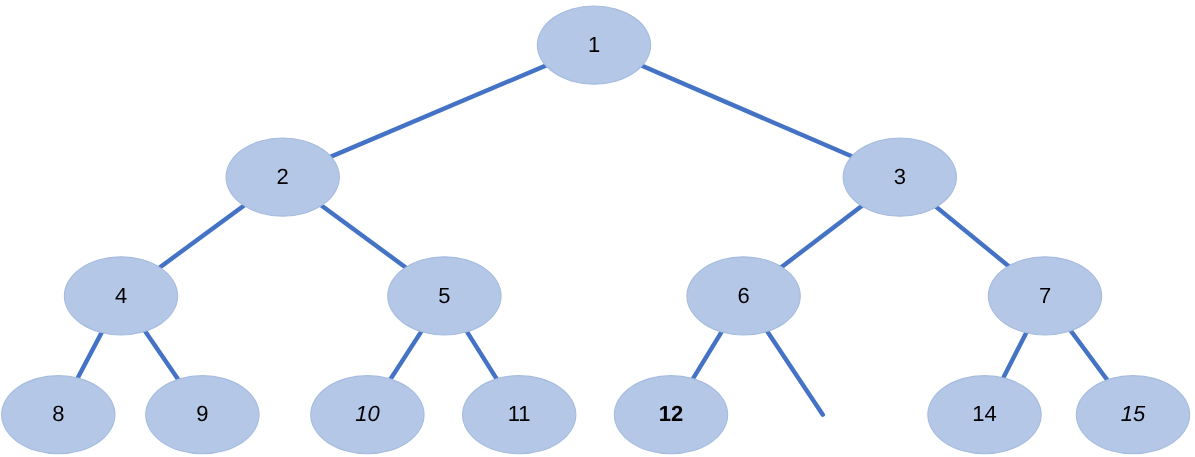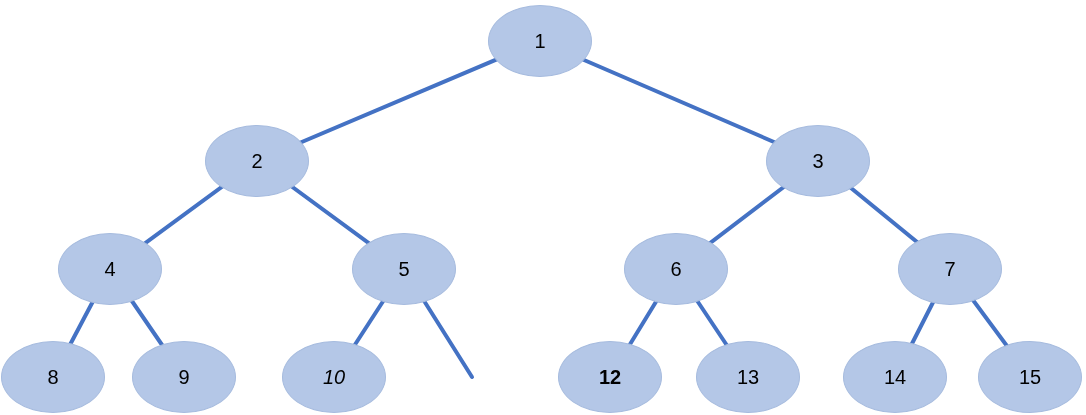--- a/index.html
+++ b/index.html
@@ -50,21 +50,21 @@
   .n5  { left: 352px; top: 233px; }
   .n6  { left: 624px; top: 233px; }
   .n7  { left: 898px; top: 233px; }
   .n8  { left: 1px;   top: 341px; }
   .n9  { left: 132px; top: 341px; }
   .n10 { left: 282px; top: 341px; font-style: italic; }
   .n11 { left: 420px; top: 341px; }
   .n12 { left: 558px; top: 341px; font-weight: bold; }
   .n13 { left: 696px; top: 341px; }
   .n14 { left: 843px; top: 341px; }
-  .n15 { left: 978px; top: 341px; }
+  .n15 { left: 978px; top: 341px; font-style: italic; }
 </style>
 </head>
 <body>
 
 <div class="diagram">
 
   <svg class="edges" width="1086" height="415" viewBox="0 0 1086 415">
     <line x1="540" y1="41" x2="257" y2="161"></line>
     <line x1="540" y1="41" x2="818" y2="161"></line>
     <line x1="257" y1="161" x2="110" y2="269"></line>
@@ -104,25 +104,25 @@
     </div>
   <div class="node n8">
       <span>8</span>
     </div>
   <div class="node n9">
       <span>9</span>
     </div>
   <div class="node n10">
       <span>10</span>
     </div>
+  <div class="node n11">
+      <span>11</span>
+    </div>
   <div class="node n12">
       <span>12</span>
-    </div>
-  <div class="node n13">
-      <span>13</span>
     </div>
   <div class="node n14">
       <span>14</span>
     </div>
   <div class="node n15">
       <span>15</span>
     </div>
 
 </div>
 

